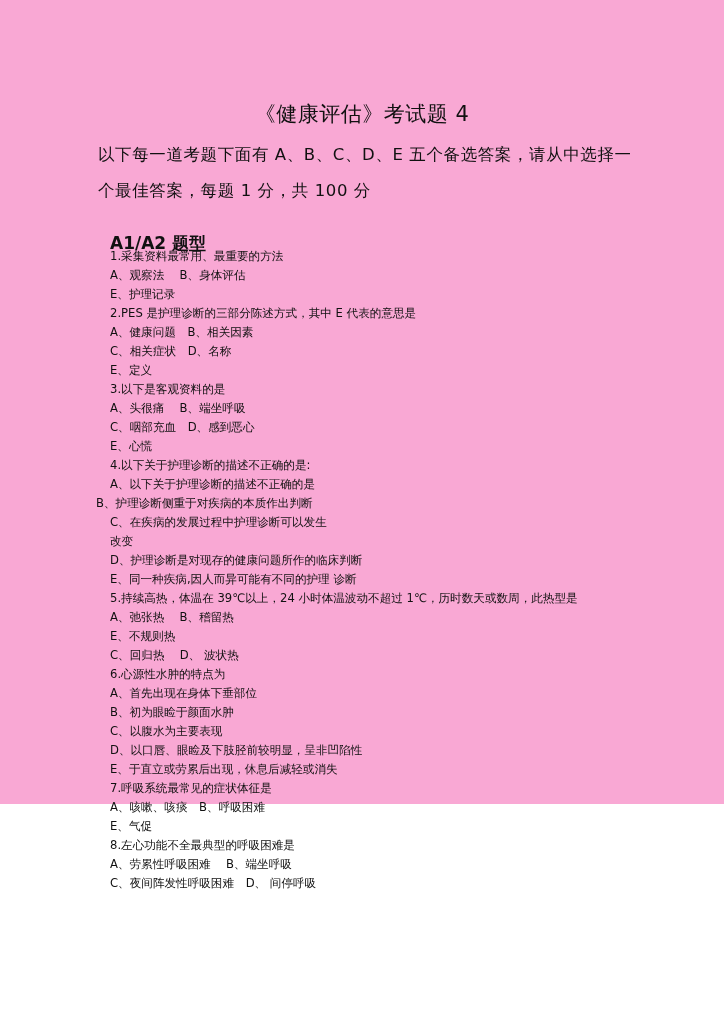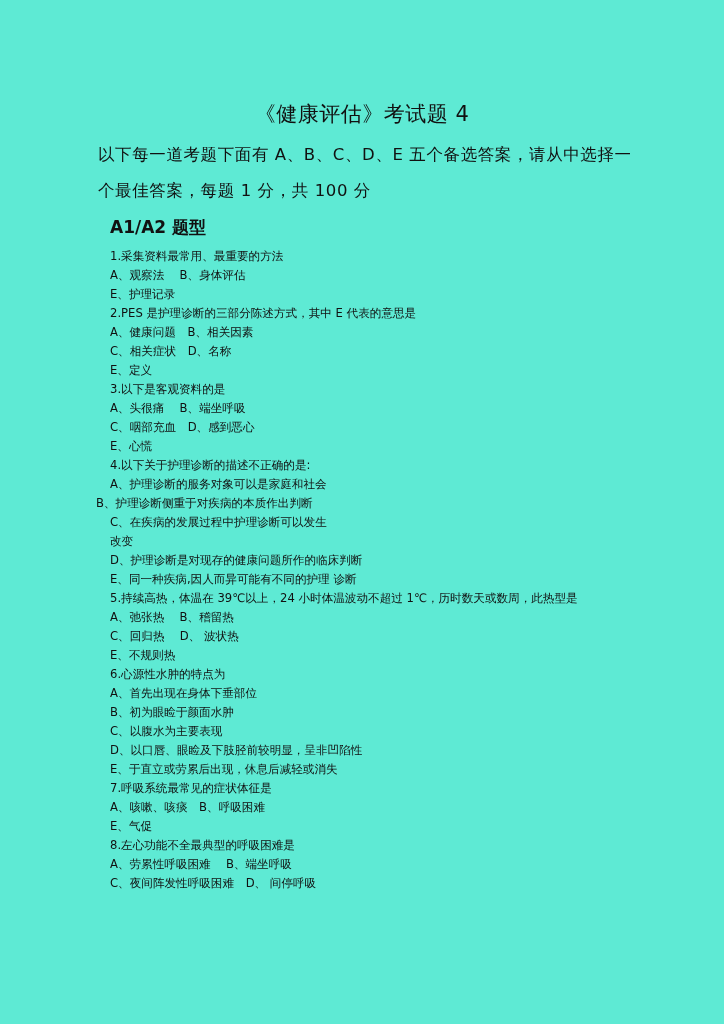--- a/index.html
+++ b/index.html
@@ -1,24 +1,24 @@
 <!DOCTYPE html>
 <html><head>
 <meta charset="utf-8">
 <style>
   html, body { margin: 0; padding: 0; background: #ffffff; }
   body { width: 724px; height: 1024px; position: relative; overflow: hidden;
          font-family: "DejaVu Sans", "Liberation Sans", sans-serif; color: #111; }
-  .page { position: absolute; left: 0; top: 0; width: 724px; height: 1024px; background: #5eead4; }
+  .page { position: absolute; left: 0; top: 0; width: 724px; height: 804px; background: #f9a8d4; }
   .title { position: absolute; left: 0; width: 724px; top: 100px; text-align: center;
            font-size: 21px; letter-spacing: 0.5px; }
   .intro { position: absolute; left: 98px; font-size: 16.5px; letter-spacing: 0.6px; white-space: nowrap; }
   .intro1 { top: 144px; }
   .intro2 { top: 180px; }
-  .section { position: absolute; left: 110px; top: 216px; font-size: 17px; font-weight: bold; }
+  .section { position: absolute; left: 110px; top: 232px; font-size: 17px; font-weight: bold; }
   .questions { position: absolute; left: 110px; top: 247px; font-size: 11.6px; line-height: 19px; }
   .line { white-space: nowrap; height: 19px; }
   .line.outdent { margin-left: -14px; }
 </style>
 </head>
 <body>
 
 <div class="page">
   <div class="title">《健康评估》考试题 4</div>
   <div class="intro intro1">以下每一道考题下面有 A、B、C、D、E 五个备选答案，请从中选择一</div>
@@ -31,30 +31,30 @@
     <div class="line">E、护理记录</div>
     <div class="line">2.PES 是护理诊断的三部分陈述方式，其中 E 代表的意思是</div>
     <div class="line">A、健康问题　B、相关因素</div>
     <div class="line">C、相关症状　D、名称</div>
     <div class="line">E、定义</div>
     <div class="line">3.以下是客观资料的是</div>
     <div class="line">A、头很痛　 B、端坐呼吸</div>
     <div class="line">C、咽部充血　D、感到恶心</div>
     <div class="line">E、心慌</div>
     <div class="line">4.以下关于护理诊断的描述不正确的是:</div>
-    <div class="line">A、护理诊断的服务对象可以是家庭和社会</div>
+    <div class="line">A、以下关于护理诊断的描述不正确的是</div>
     <div class="line outdent">B、护理诊断侧重于对疾病的本质作出判断</div>
     <div class="line">C、在疾病的发展过程中护理诊断可以发生</div>
     <div class="line">改变</div>
     <div class="line">D、护理诊断是对现存的健康问题所作的临床判断</div>
     <div class="line">E、同一种疾病,因人而异可能有不同的护理  诊断</div>
     <div class="line">5.持续高热，体温在 39℃以上，24 小时体温波动不超过 1℃，历时数天或数周，此热型是</div>
     <div class="line">A、弛张热　 B、稽留热</div>
+    <div class="line">E、不规则热</div>
     <div class="line">C、回归热　 D、 波状热</div>
-    <div class="line">E、不规则热</div>
     <div class="line">6.心源性水肿的特点为</div>
     <div class="line">A、首先出现在身体下垂部位</div>
     <div class="line">B、初为眼睑于颜面水肿</div>
     <div class="line">C、以腹水为主要表现</div>
     <div class="line">D、以口唇、眼睑及下肢胫前较明显，呈非凹陷性</div>
     <div class="line">E、于直立或劳累后出现，休息后减轻或消失</div>
     <div class="line">7.呼吸系统最常见的症状体征是</div>
     <div class="line">A、咳嗽、咳痰　B、呼吸困难</div>
     <div class="line">E、气促</div>
     <div class="line">8.左心功能不全最典型的呼吸困难是</div>

